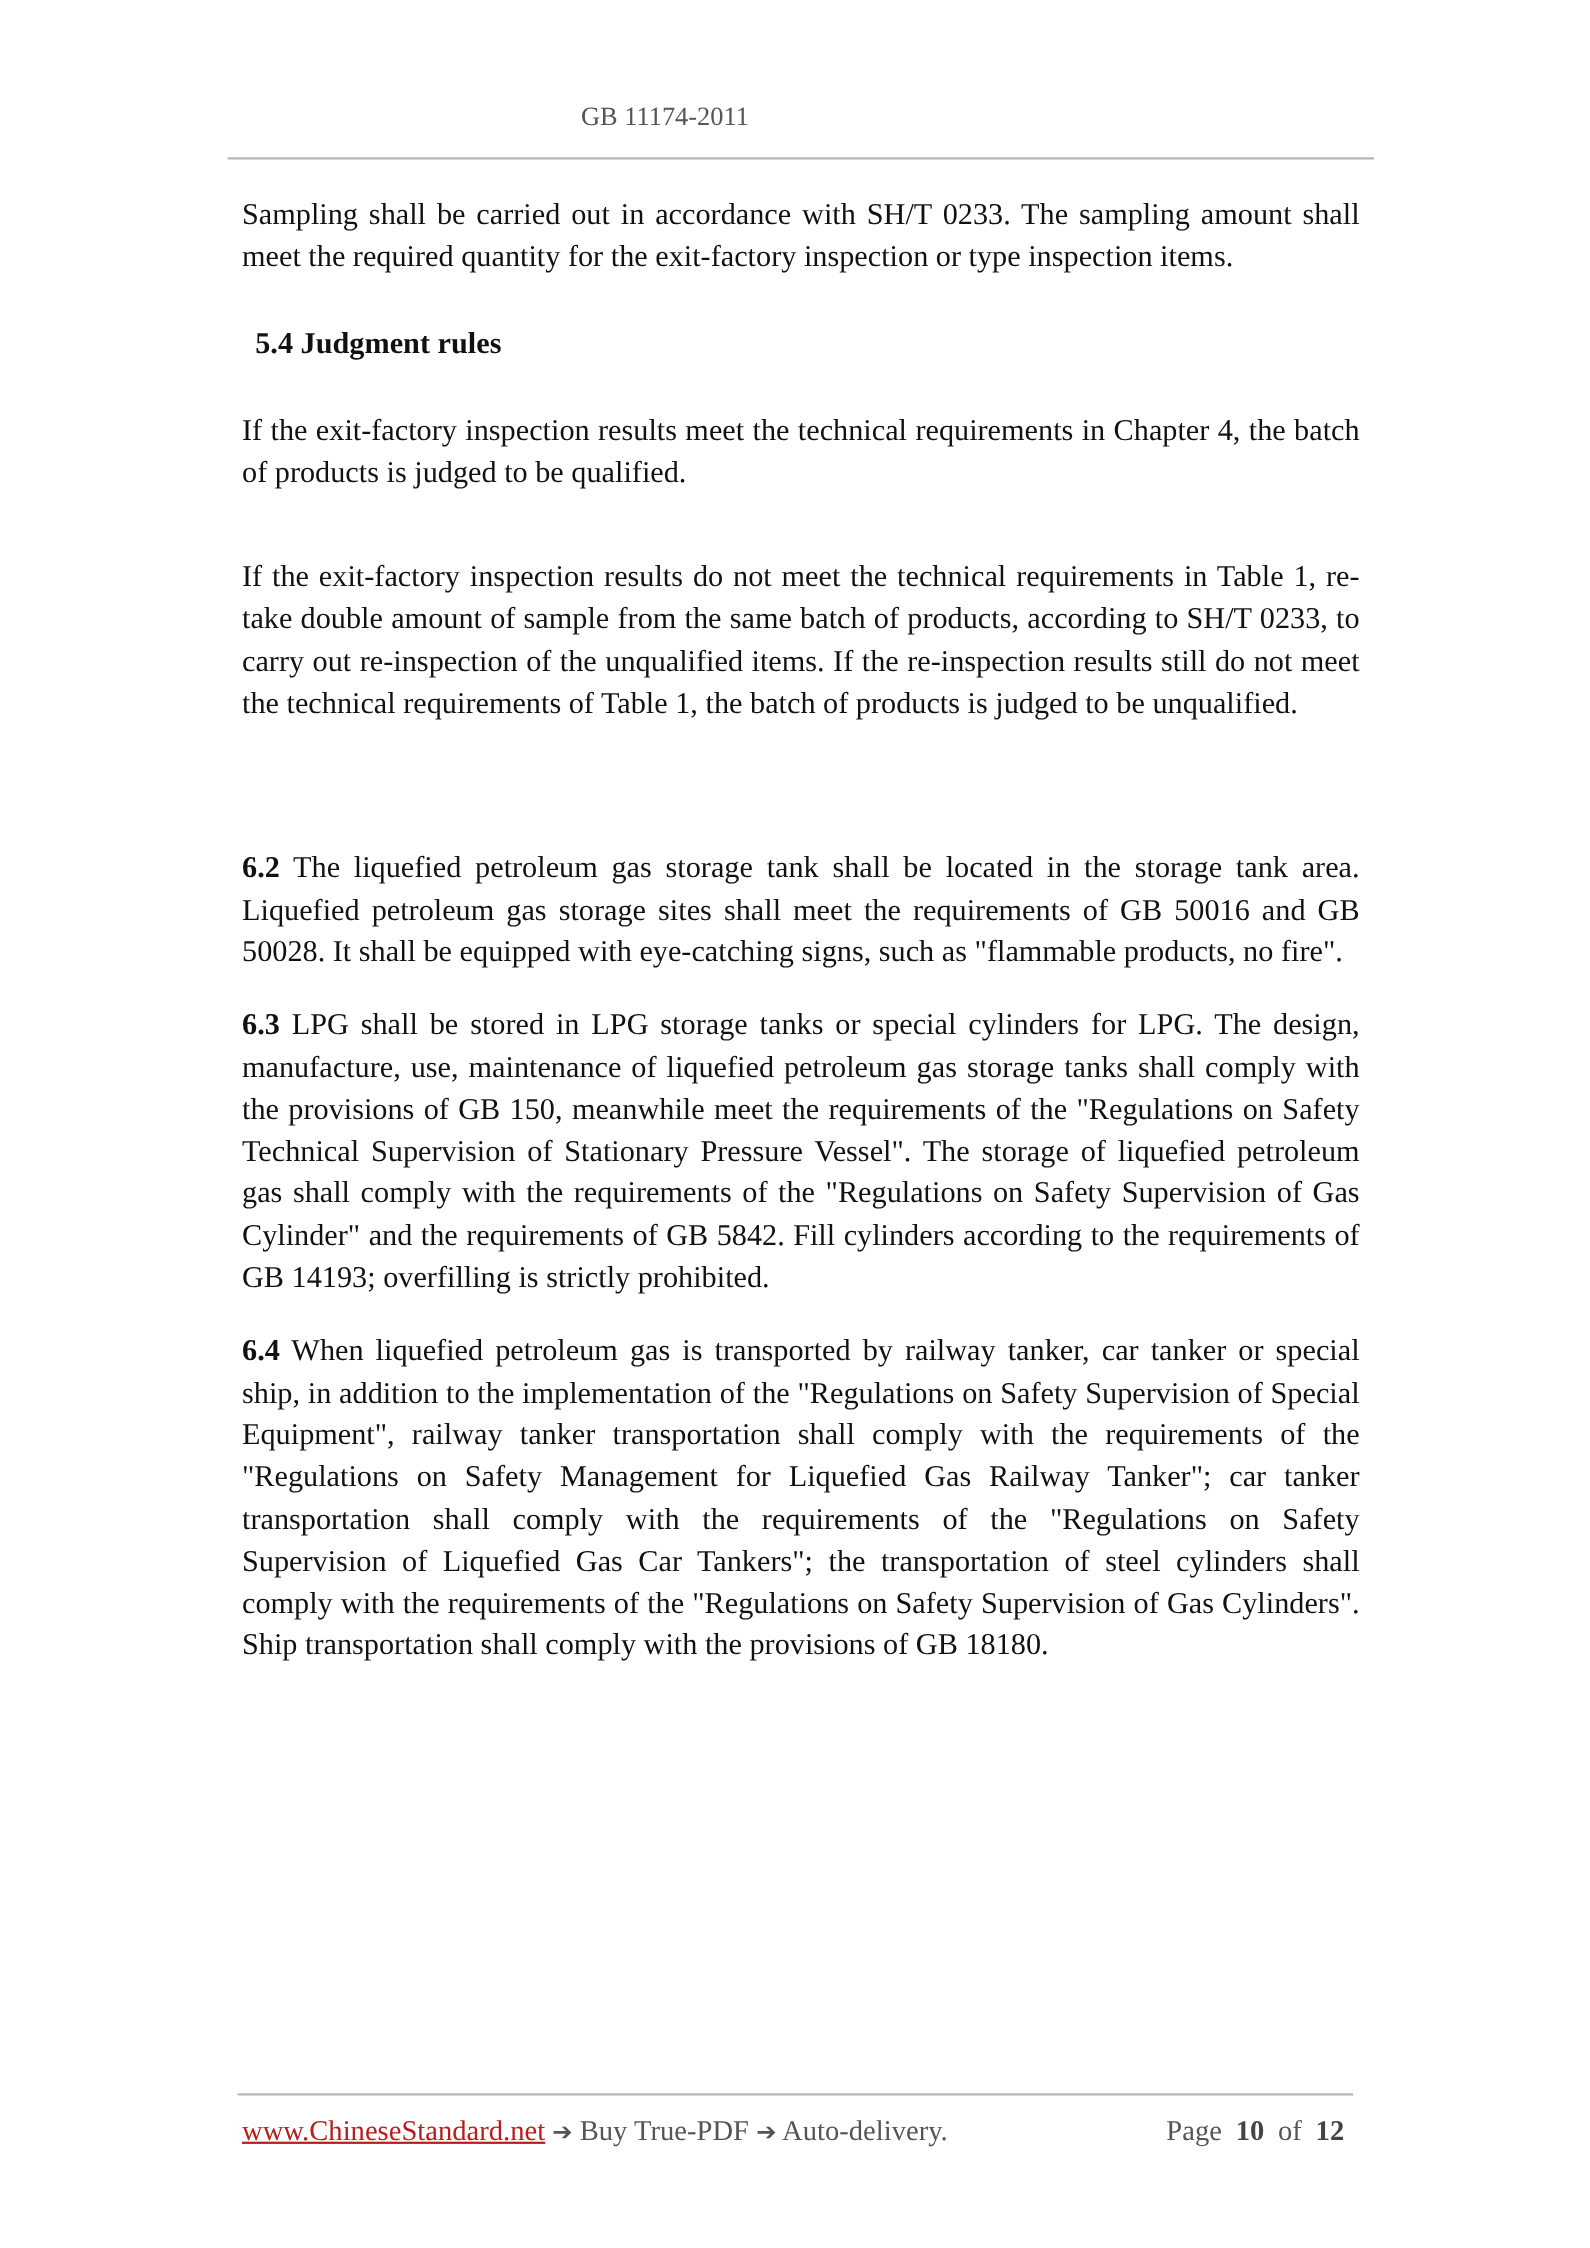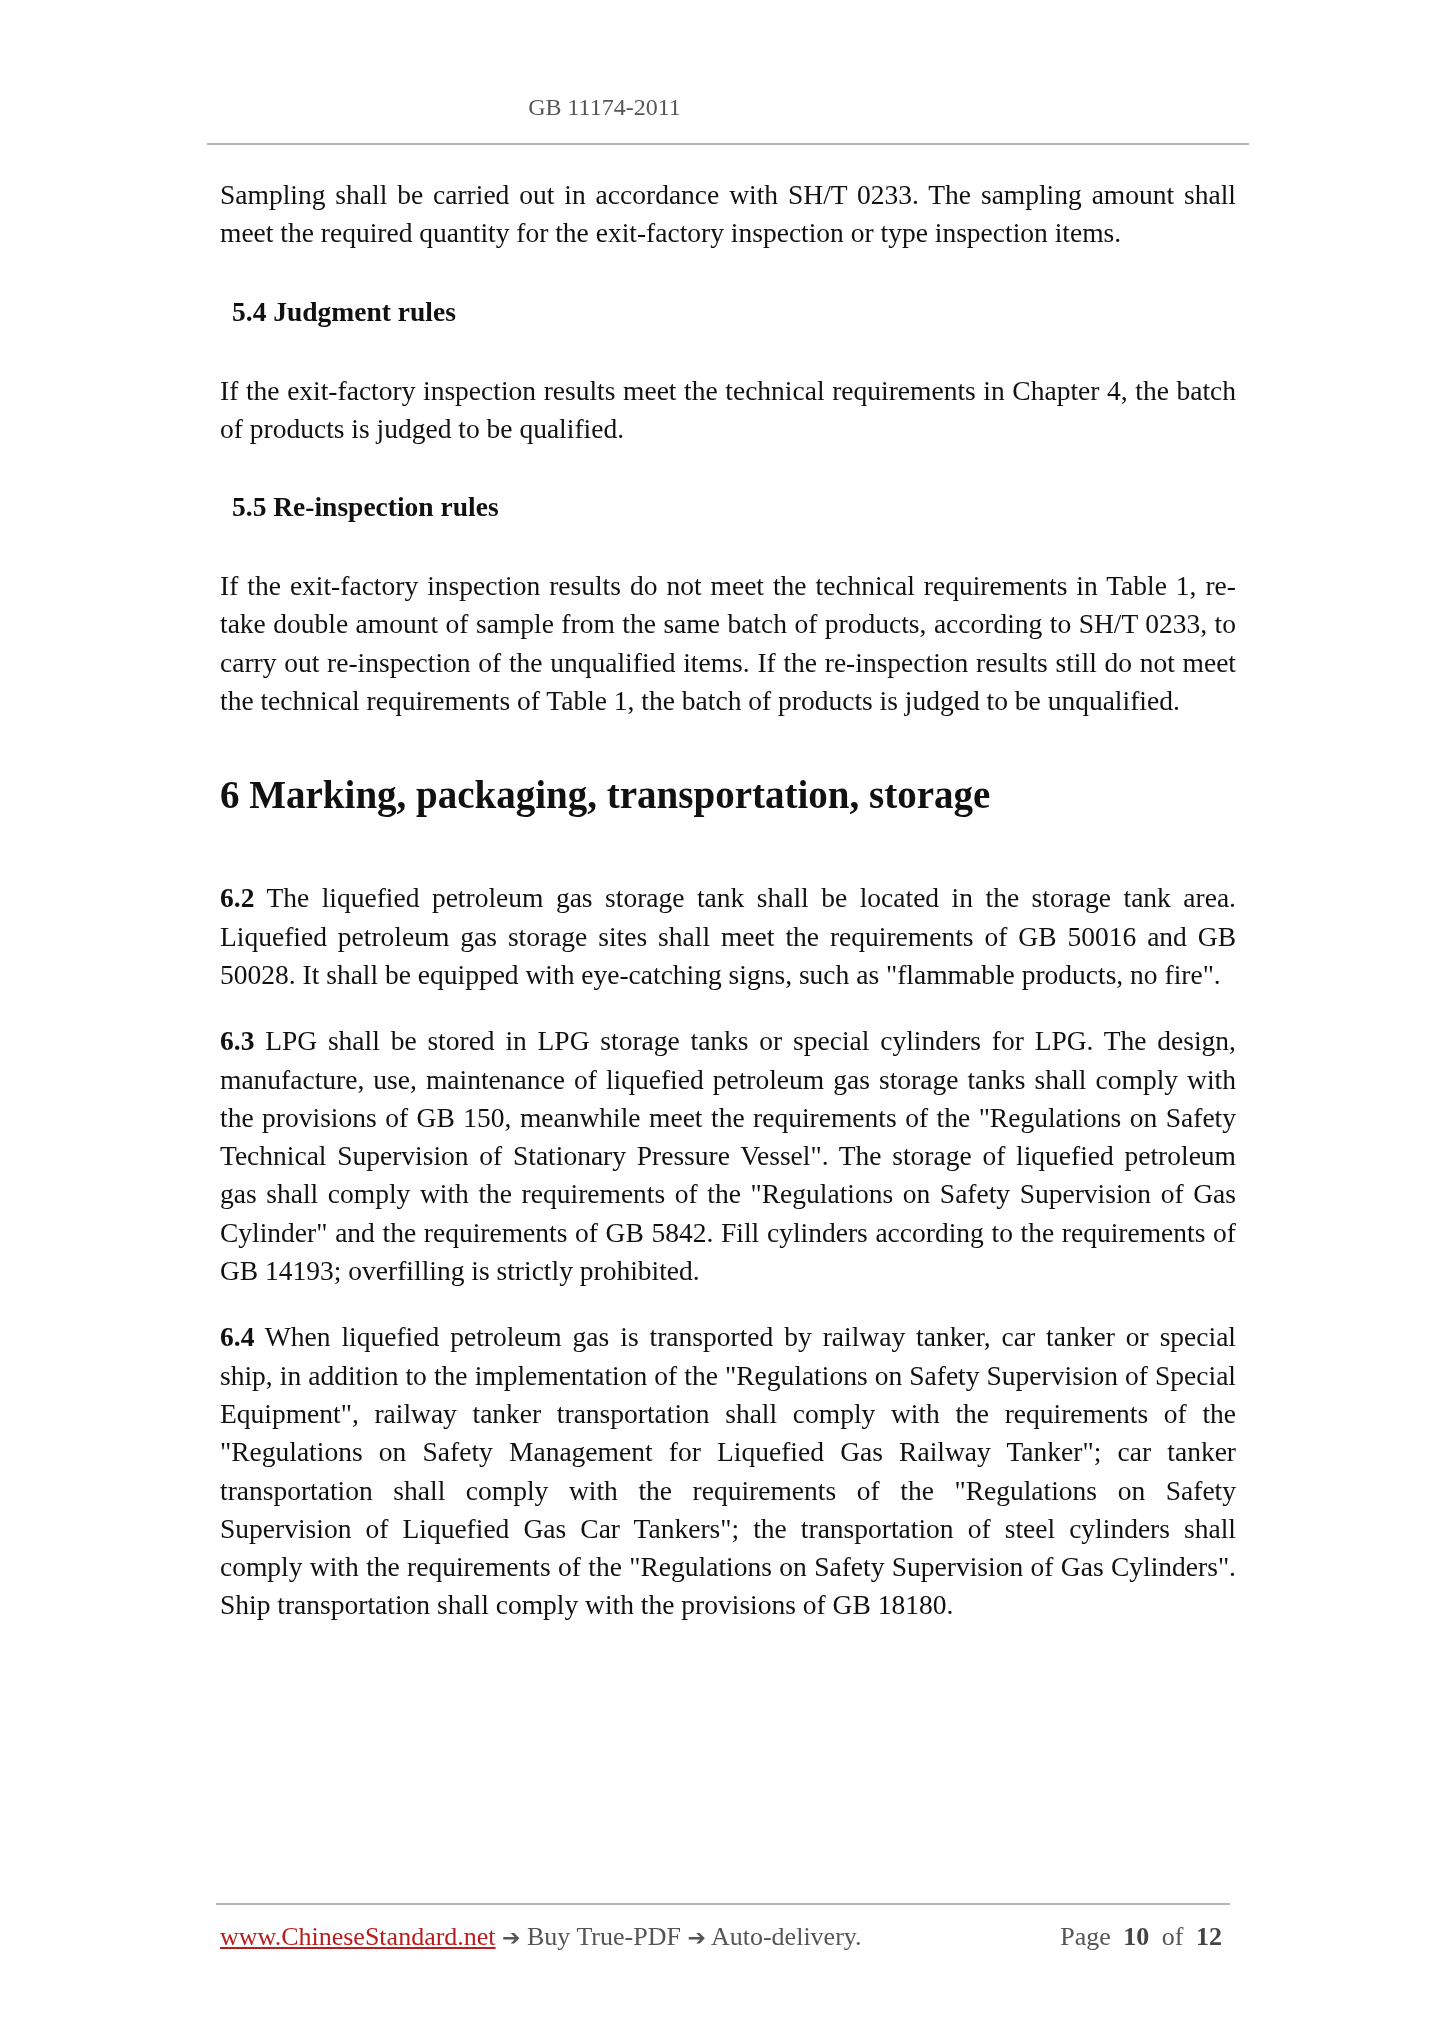--- a/index.html
+++ b/index.html
@@ -34,25 +34,23 @@
 <div class="hdr">GB 11174-2011</div>
 <div class="hdr-rule"></div>
 
 <div class="body">
   <p>Sampling shall be carried out in accordance with SH/T 0233. The sampling amount shall meet the required quantity for the exit-factory inspection or type inspection items.</p>
   <div class="g1"></div>
   <div class="h2">5.4 Judgment rules</div>
   <div class="g2"></div>
   <p class="last-line-left">If the exit-factory inspection results meet the technical requirements in Chapter 4, the batch of products is judged to be qualified.</p>
   <div class="g1"></div>
-  <div class="h2">5.5 Re-inspection rules</div>
   <div class="g2"></div>
   <p class="last-line-left">If the exit-factory inspection results do not meet the technical requirements in Table 1, re-take double amount of sample from the same batch of products, according to SH/T 0233, to carry out re-inspection of the unqualified items. If the re-inspection results still do not meet the technical requirements of Table 1, the batch of products is judged to be unqualified.</p>
   <div class="g3"></div>
-  <div class="h1">6 Marking, packaging, transportation, storage</div>
   <div class="g4"></div>
 
   <div class="g1"></div>
   <p class="last-line-left"><span class="num">6.2</span> <span>The liquefied petroleum gas storage tank shall be located in the storage tank area. Liquefied petroleum gas storage sites shall meet the requirements of GB 50016 and GB 50028. It shall be equipped with eye-catching signs, such as "flammable products, no fire".</span></p>
   <div class="g1"></div>
   <p class="last-line-left"><span class="num">6.3</span> <span>LPG shall be stored in LPG storage tanks or special cylinders for LPG. The design, manufacture, use, maintenance of liquefied petroleum gas storage tanks shall comply with the provisions of GB 150, meanwhile meet the requirements of the "Regulations on Safety Technical Supervision of Stationary Pressure Vessel". The storage of liquefied petroleum gas shall comply with the requirements of the "Regulations on Safety Supervision of Gas Cylinder" and the requirements of GB 5842. Fill cylinders according to the requirements of GB 14193; overfilling is strictly prohibited.</span></p>
   <div class="g1"></div>
   <p class="last-line-left"><span class="num">6.4</span> <span>When liquefied petroleum gas is transported by railway tanker, car tanker or special ship, in addition to the implementation of the "Regulations on Safety Supervision of Special Equipment", railway tanker transportation shall comply with the requirements of the "Regulations on Safety Management for Liquefied Gas Railway Tanker"; car tanker transportation shall comply with the requirements of the "Regulations on Safety Supervision of Liquefied Gas Car Tankers"; the transportation of steel cylinders shall comply with the requirements of the "Regulations on Safety Supervision of Gas Cylinders". Ship transportation shall comply with the provisions of GB 18180.</span></p>
 </div>
 

